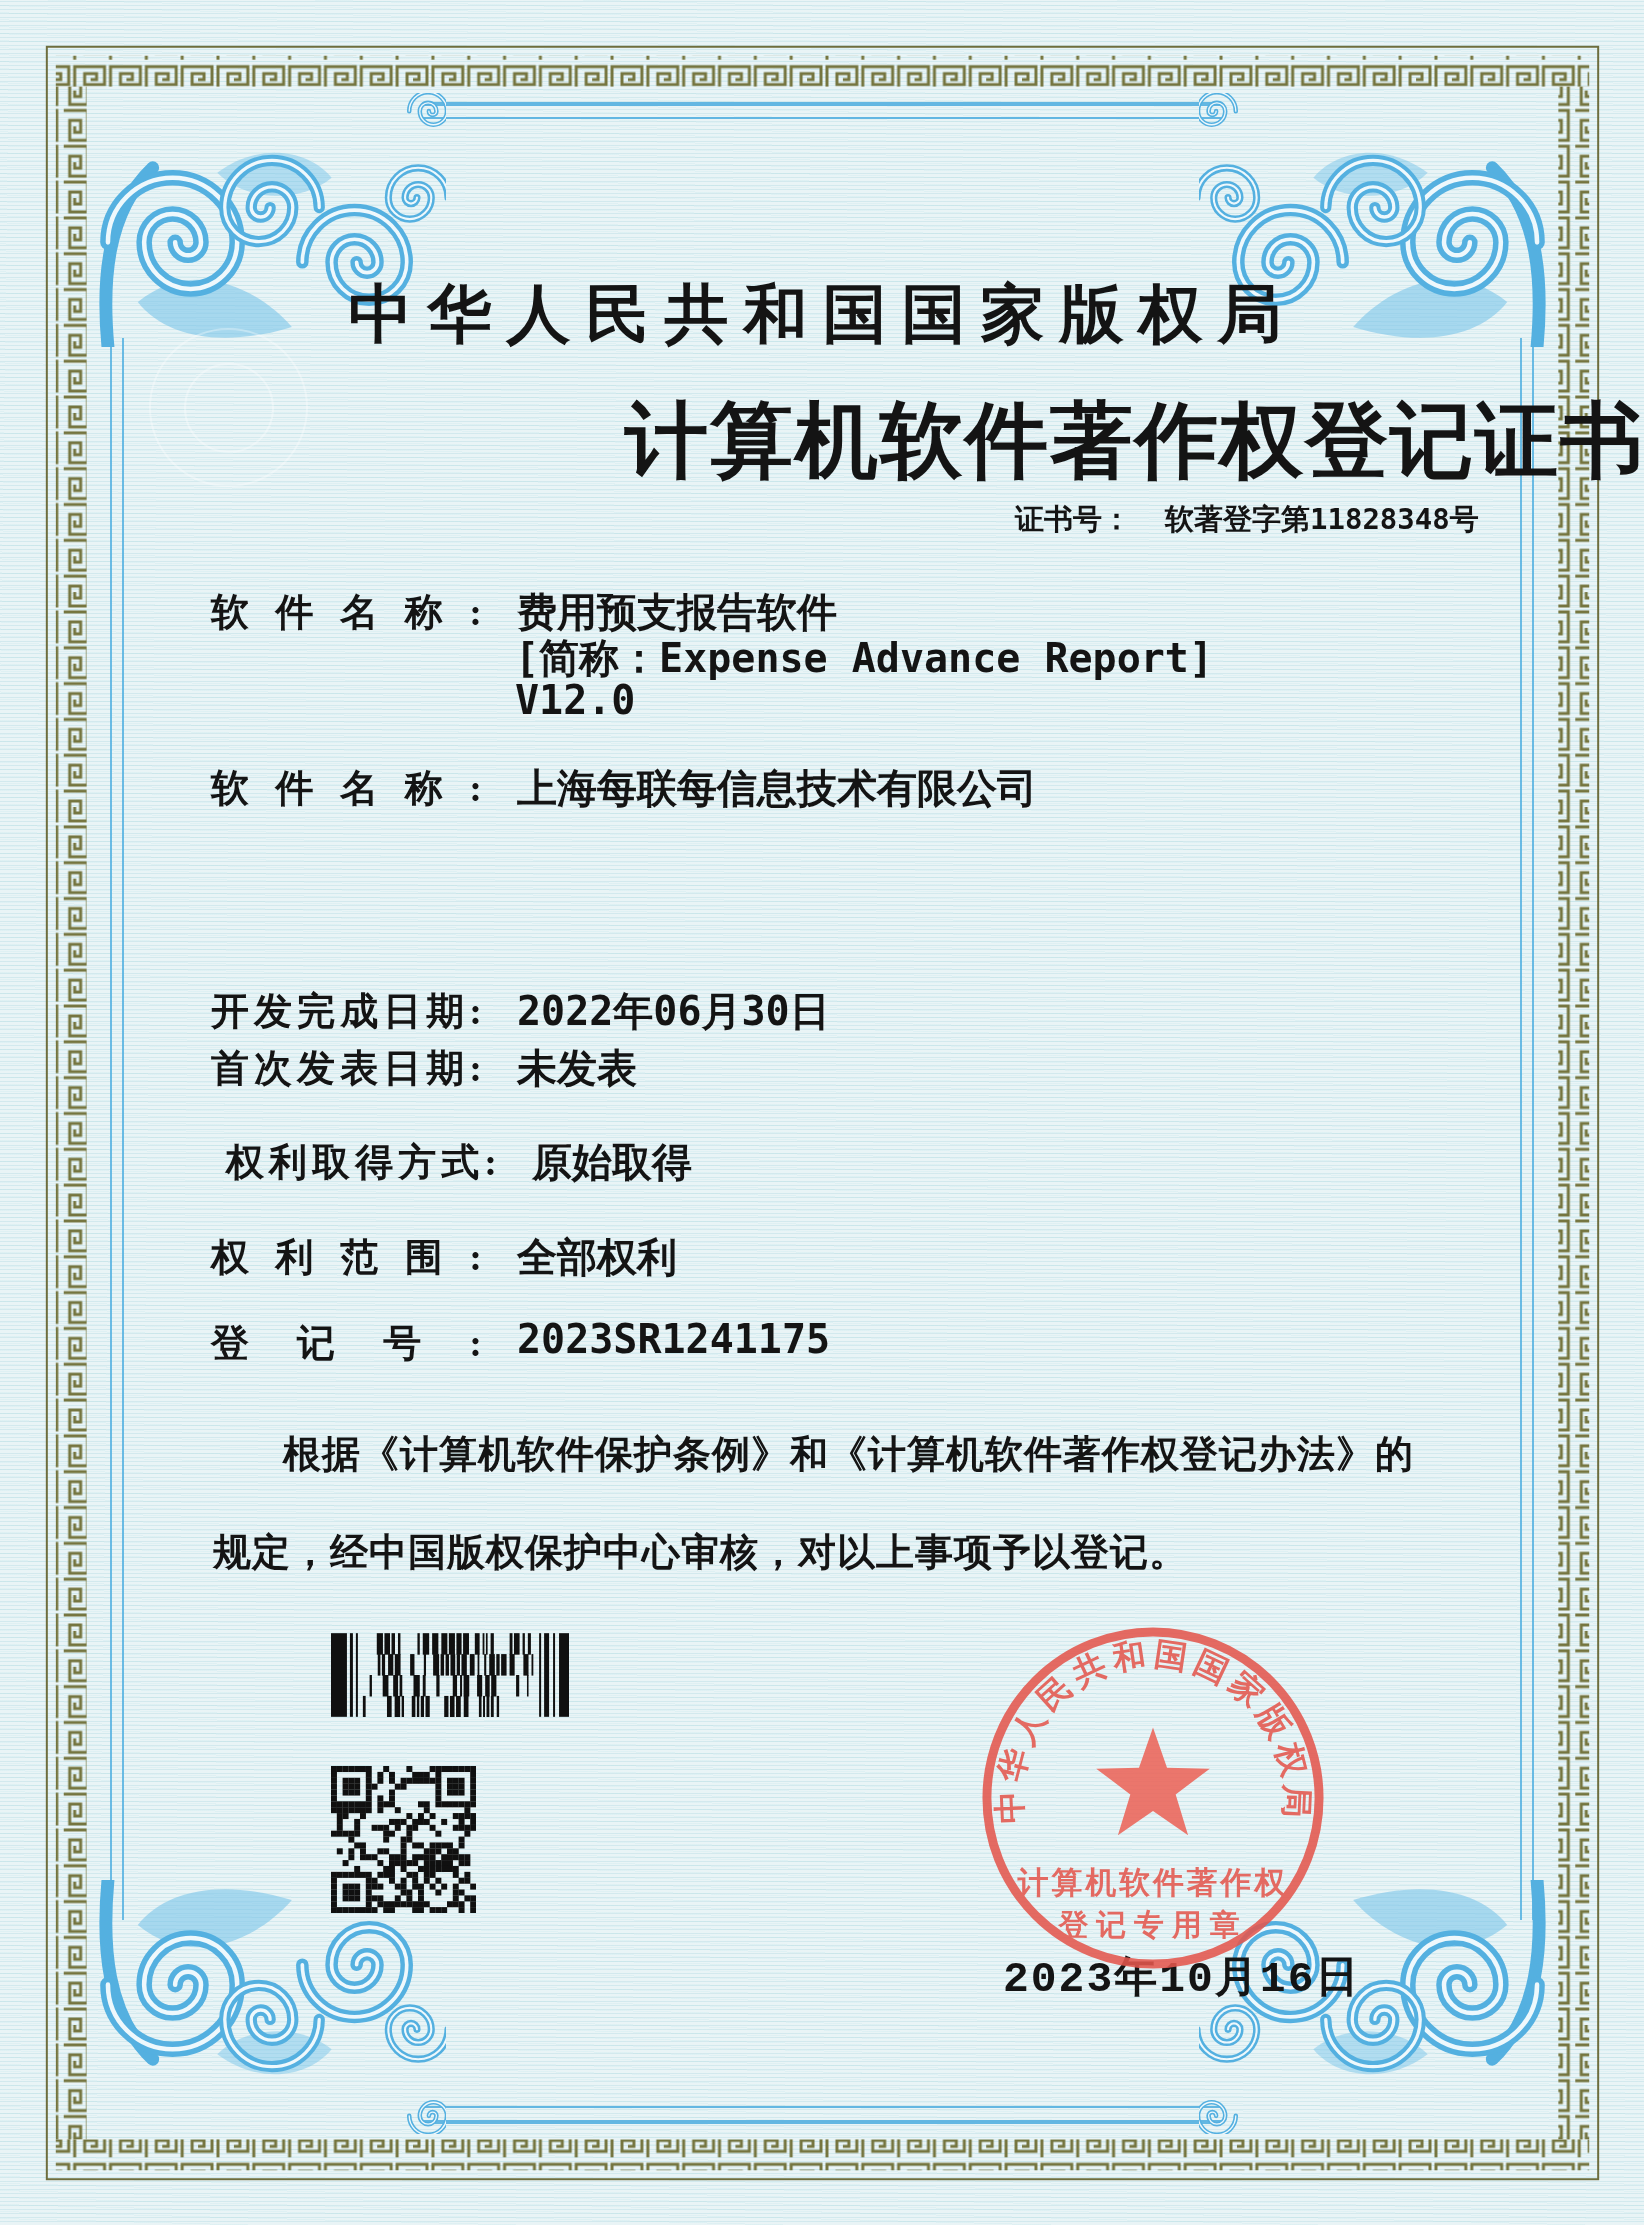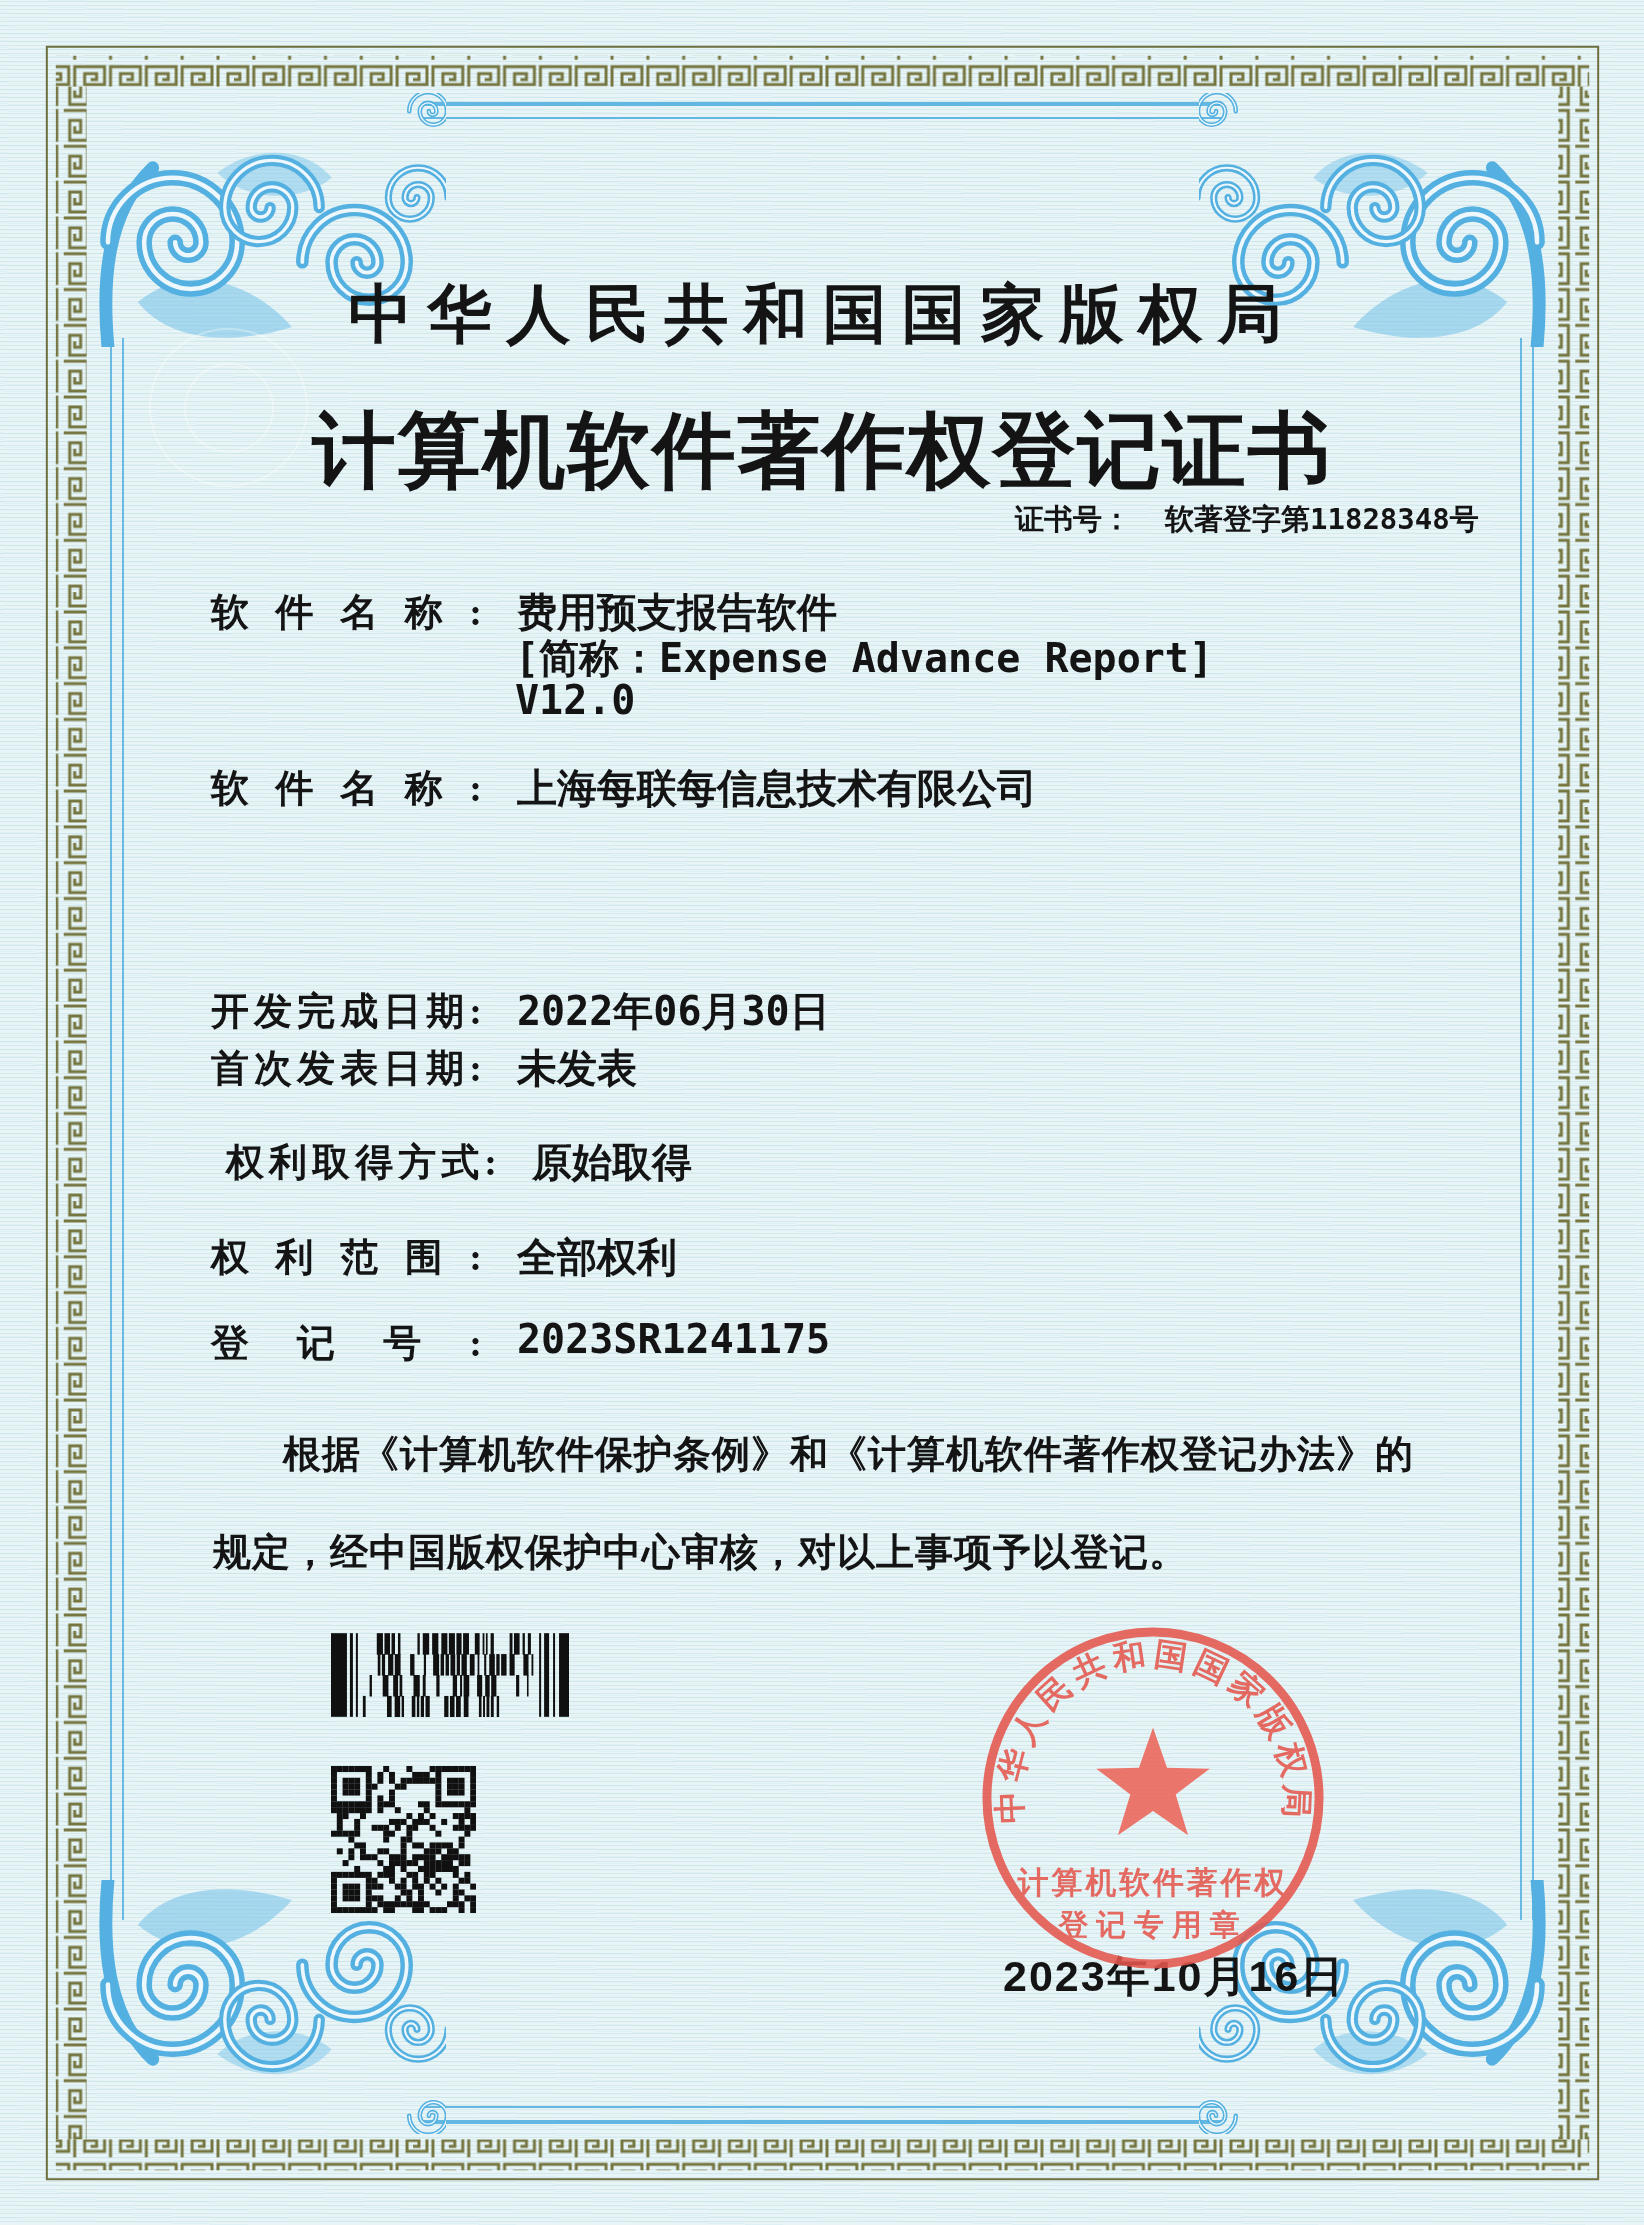--- a/index.html
+++ b/index.html
@@ -11,38 +11,38 @@
        font-family:"Liberation Serif",serif;color:var(--ink);
        background-color:var(--paper);
        background-image:
          repeating-linear-gradient(0deg, rgba(122,192,206,0.20) 0 1px, rgba(255,255,255,0) 1px 4px),
          repeating-linear-gradient(1.5deg, rgba(160,215,228,0.14) 0 1px, rgba(255,255,255,0) 1px 7px);}
   .abs{position:absolute;}
   .noint{pointer-events:none;}
   
   .authority{top:271px;left:0;width:1645px;text-align:center;font-size:64px;font-weight:700;
              letter-spacing:15px;white-space:nowrap;}
-  .cert-title{top:396px;left:0;width:1645px;text-align:center;font-size:83px;font-weight:700;
+  .cert-title{top:386px;left:0;width:1645px;text-align:right;font-size:83px;font-weight:700;
               letter-spacing:2px;white-space:nowrap;}
   .certno{top:500px;left:1015px;display:flex;gap:34px;font-size:29px;font-weight:700;white-space:nowrap;}
   .certno .val{font-family:"DejaVu Sans Mono","Liberation Serif",serif;font-weight:600;}
   
   .rows{left:211px;top:0;width:1254px;height:2226px;}
   .frow{position:absolute;left:0;width:1254px;white-space:nowrap;}
   .flabel{display:inline-block;width:271px;font-size:38px;font-weight:700;
           text-align:justify;text-align-last:justify;vertical-align:top;}
   .fvalue{position:absolute;left:306px;top:-2px;font-size:40px;font-weight:600;
           font-family:"DejaVu Sans Mono","Liberation Serif",serif;white-space:nowrap;}
   .fxline{position:absolute;left:517px;font-size:40px;font-weight:600;
           font-family:"DejaVu Sans Mono","Liberation Serif",serif;white-space:nowrap;}
   
   .stline{position:absolute;font-size:38px;font-weight:600;white-space:nowrap;letter-spacing:1px;}
   
   .issue-date{left:1003px;top:1948px;font-size:43px;font-weight:600;letter-spacing:2px;
-              font-family:Liberation Sans, sans-serif;white-space:nowrap;text-align:right;}
+              font-family:Liberation Mono, monospace;white-space:nowrap;text-align:right;}
   
   .barcode{left:331px;top:1633px;width:238px;height:84px;}
   .qrcode{left:331px;top:1766px;width:145px;height:147px;}
   
   .seal{left:975px;top:1620px;width:356px;height:356px;opacity:.88;}
   
   .frame-svg{left:0;top:0;width:1645px;height:2226px;}
   .blue-vline{width:2px;background:var(--accent);opacity:.85;}
   .blue-hline{background:var(--accent);opacity:.9;}
   .flourish{width:348px;height:254px;}

